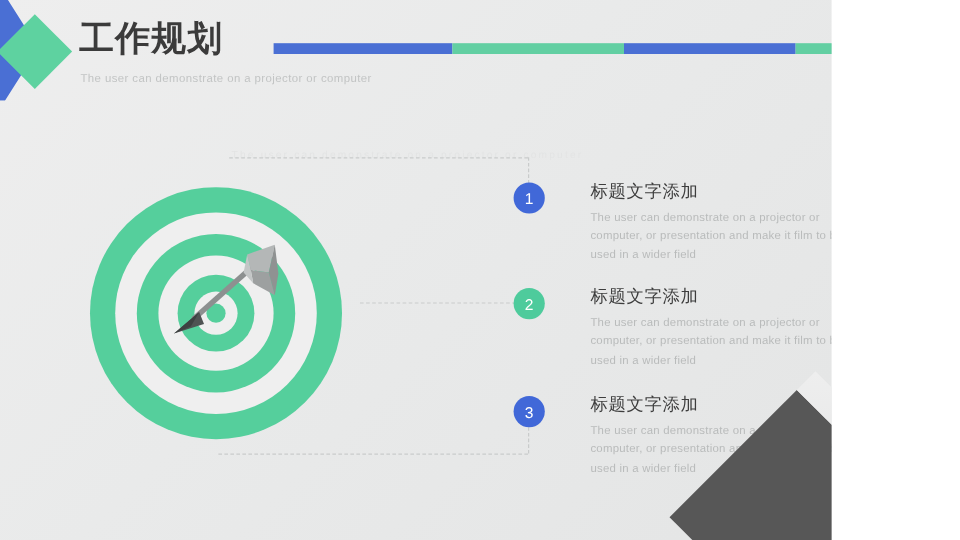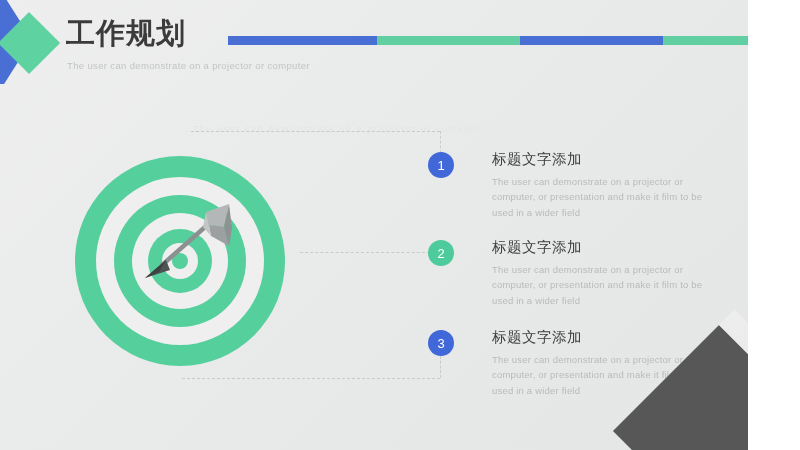--- a/index.html
+++ b/index.html
@@ -8,21 +8,21 @@
   }
   body {
     width: 800px;
     height: 450px;
     font-family: "Liberation Sans", sans-serif;
     overflow: hidden;
   }
 
   #slide {
     position: relative;
-    width: 748px;
+    width: 693px;
     height: 450px;
     background: linear-gradient(135deg, #eeeeee 0%, #e9eaea 45%, #e4e5e5 100%);
     overflow: hidden;
   }
 
   
   .deco-chevron {
     position: absolute;
     left: -30px;
     top: -4px;

